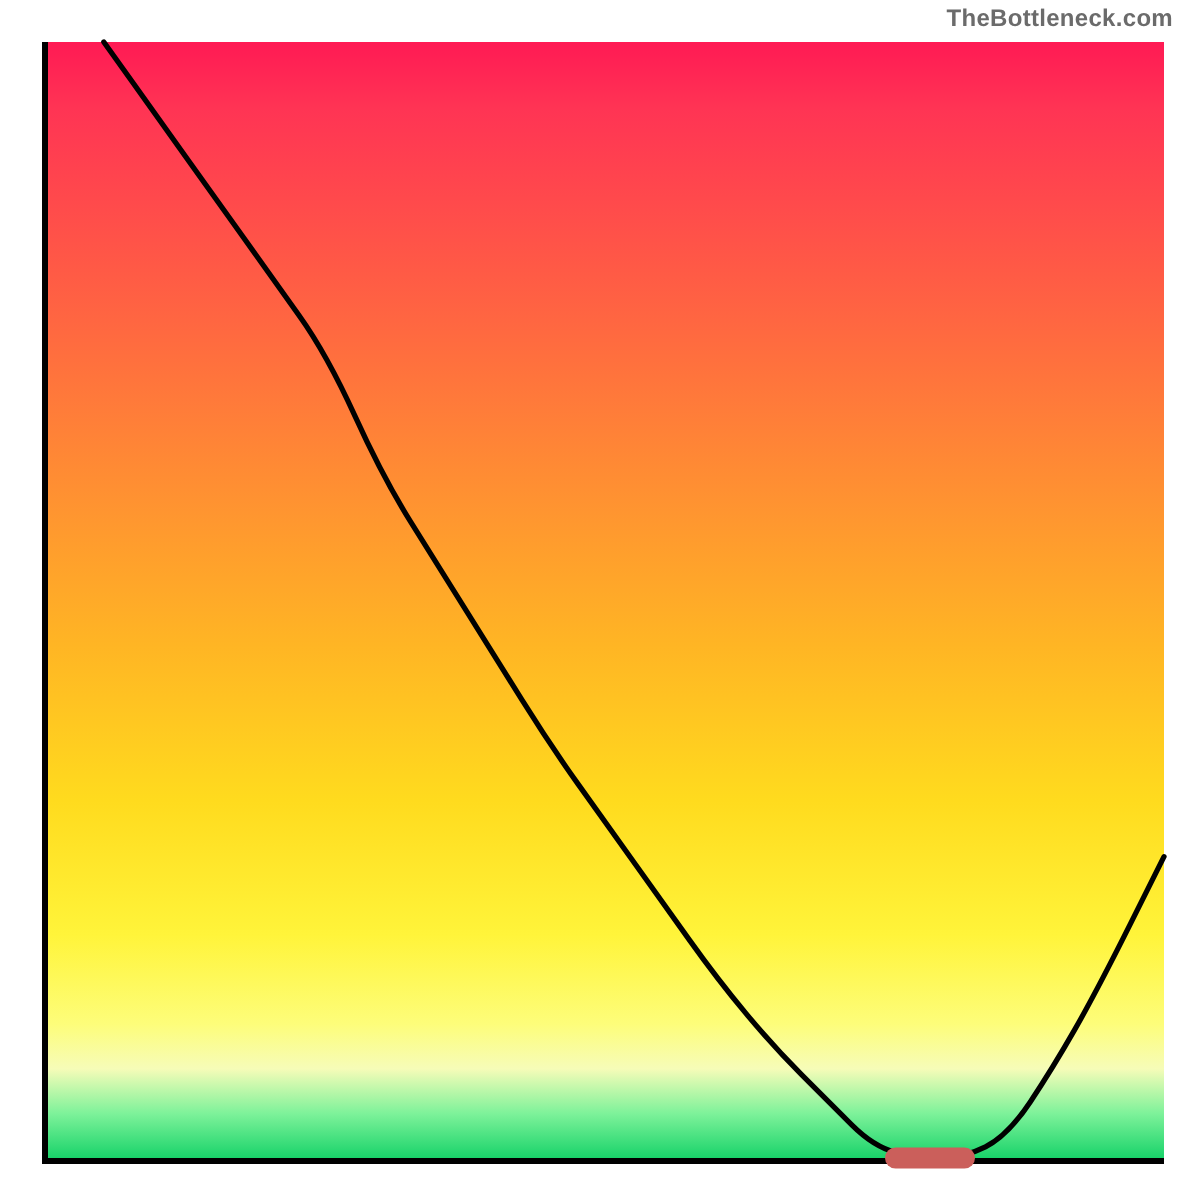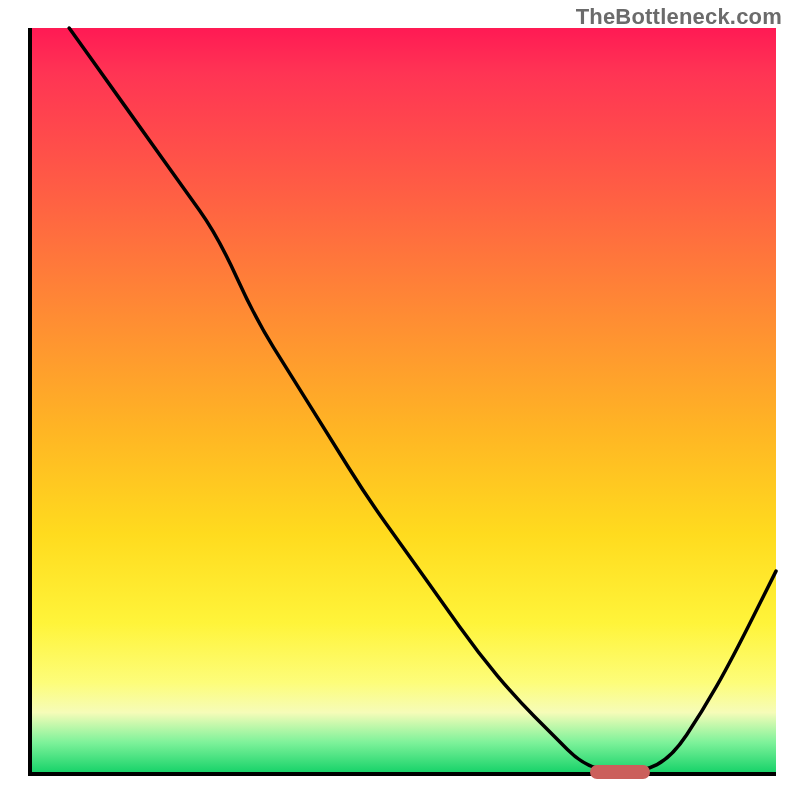--- a/index.html
+++ b/index.html
@@ -34,21 +34,21 @@
       #f6fcb8 92%,
       #7ef29a 96%,
       #19d36a 100%);
     border-left: 4px solid #000;
     border-bottom: 4px solid #000;
   }
   .watermark {
     position: absolute;
     top: 4px;
     right: 18px;
-    font-size: 22px;
+    font-size: 16px;
     font-weight: bold;
     color: #6b6b6b;
     letter-spacing: 0.2px;
   }
   svg.curve {
     position: absolute;
     left: 0;
     top: 0;
     width: 744px;
     height: 744px;

